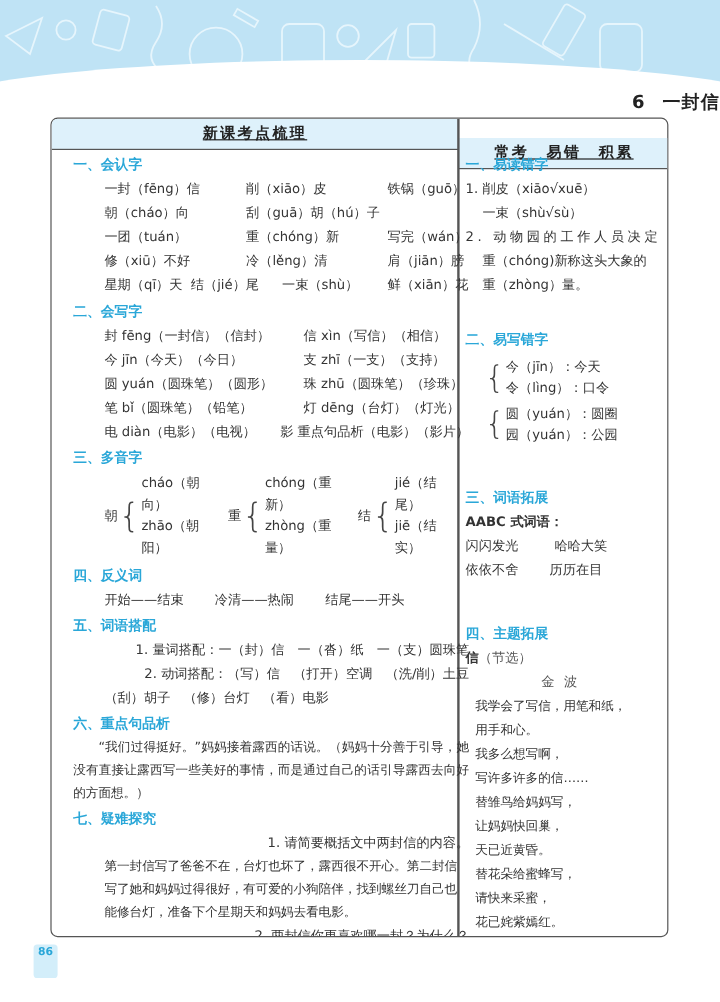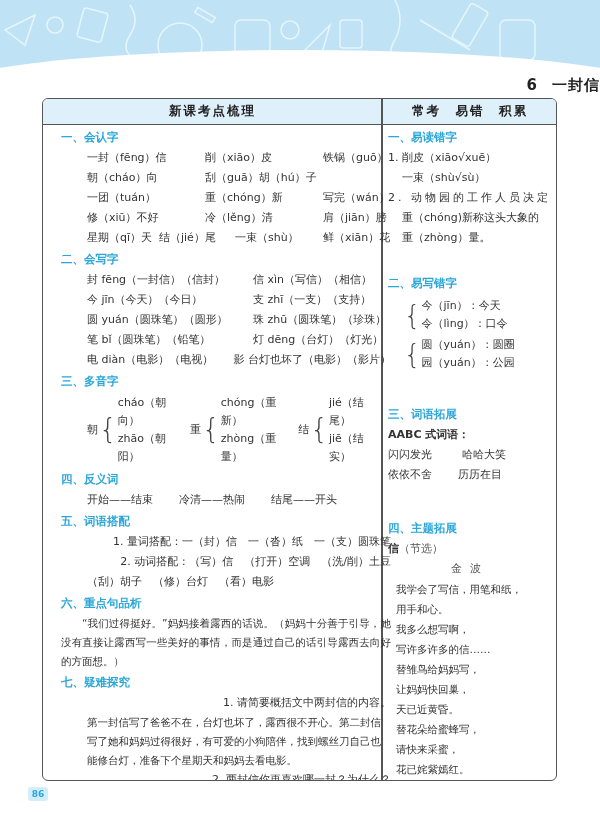--- a/index.html
+++ b/index.html
@@ -7,23 +7,23 @@
   body { font-family: "DejaVu Sans", "Liberation Sans", sans-serif; color: #333; position: relative; }
 
   .banner { position: absolute; left: 0; top: 0; width: 600px; height: 80px; background: #bfe3f5; overflow: hidden; }
   .banner svg { position: absolute; left: 0; top: 0; }
   .curve { position: absolute; left: -60px; top: 50px; width: 720px; height: 120px; background: #fff; border-radius: 50% 50% 0 0 / 40px 40px 0 0; }
 
   .title { position: absolute; top: 76px; left: 0; width: 600px; text-align: right; font-size: 15px; font-weight: bold; color: #222; letter-spacing: 1px; }
   .title .num { margin-right: 14px; }
 
   .frame { position: absolute; left: 42px; top: 98px; width: 515px; height: 683px; border: 1.5px solid #555; border-radius: 6px; overflow: hidden; }
-  .hdr { position: absolute; top: 0; height: 26px; background: #def1fb; border-bottom: 1.5px solid #555; font-size: 12.5px; font-weight: bold; color: #222; display: flex; align-items: center; justify-content: center; letter-spacing: 2px; }
+  .hdr { position: absolute; top: 0; height: 26px; background: #def1fb; border-bottom: 1.5px solid #555; font-size: 12.5px; font-weight: bold; color: #222; display: flex; align-items: center; justify-content: center; letter-spacing: 2px; text-decoration: underline; }
   .hdr.left { left: 0; width: 339px; }
-  .hdr.right { left: 339px; width: 176px; }
+  .hdr.right { left: 339px; width: 176px; margin-top: 16px; }
   .vdiv { position: absolute; left: 338px; top: 0; width: 1.5px; height: 100%; background: #555; }
 
   .col { position: absolute; top: 27px; font-size: 11px; line-height: 20px; color: #333; }
   .col.left { left: 18px; width: 330px; }
   .col.right { left: 345px; width: 164px; }
 
   .sec { color: #2aa7d8; font-weight: bold; font-size: 11.5px; line-height: 22px; }
   .row { display: flex; white-space: nowrap; }
   .ind { padding-left: 26px; }
   .c1 { width: 118px; }
@@ -42,21 +42,21 @@
   .bracket-grp { display: flex; align-items: center; padding-left: 16px; margin: 3px 0; }
   .bracket-grp .brace { font-size: 26px; line-height: 34px; }
   .bracket-grp .opts { line-height: 18px; }
 
   .bold { font-weight: bold; }
   .poem-title { text-align: left; font-weight: bold; }
   .poem-title .note { font-weight: normal; color: #555; }
   .poem-author { text-align: center; color: #555; letter-spacing: 8px; }
   .poem-line { padding-left: 8px; line-height: 20px; font-size: 10.5px; }
 
-  .pagenum { position: absolute; left: 28px; top: 787px; width: 20px; height: 14px; border-radius: 3px; background: #d3eefa; color: #2aa7d8; font-size: 9px; font-weight: bold; text-align: center; line-height: 14px; }
+  .pagenum { position: absolute; left: 28px; top: 787px; width: 20px; height: 28px; border-radius: 3px; background: #d3eefa; color: #2aa7d8; font-size: 9px; font-weight: bold; text-align: center; line-height: 14px; }
 </style>
 </head>
 <body>
 
 <div class="banner">
   <svg width="600" height="80">
     <g fill="none" stroke="#e6f5fc" stroke-width="1.5">
       <path d="M5 30 L35 15 L25 45 Z"></path>
       <circle cx="55" cy="25" r="8"></circle>
       <rect x="80" y="10" width="25" height="30" rx="3" transform="rotate(15 92 25)"></rect>
@@ -126,21 +126,21 @@
     <div class="row ind">
         <span class="w1">圆 yuán（圆珠笔）（圆形）</span>
         <span>珠 zhū（圆珠笔）（珍珠）</span>
       </div>
     <div class="row ind">
         <span class="w1">笔 bǐ（圆珠笔）（铅笔）</span>
         <span>灯 dēng（台灯）（灯光）</span>
       </div>
     <div class="row ind">
         <span class="w1">电 diàn（电影）（电视）</span>
-        <span>影 台灯也坏了（电影）（影片）</span>
+        <span>影 重点句品析（电影）（影片）</span>
       </div>
 
     <div class="sec">三、多音字</div>
     <div class="poly">
       <span class="ch">朝</span>
         <span class="brace">{</span>
       <div class="opts">
           <div>cháo（朝向）</div>
           <div>zhāo（朝阳）</div>
         </div>

